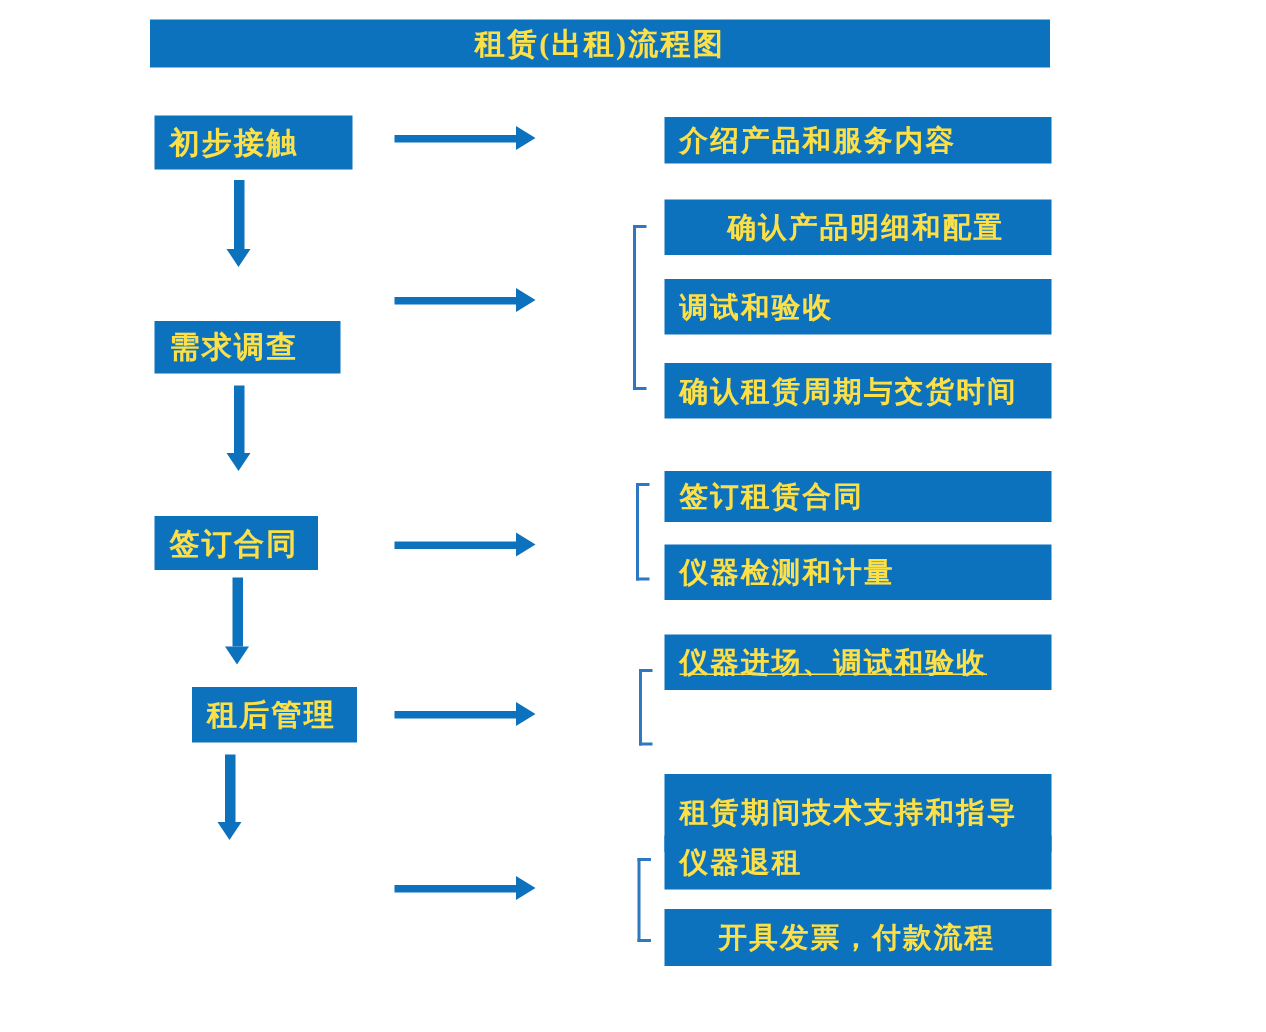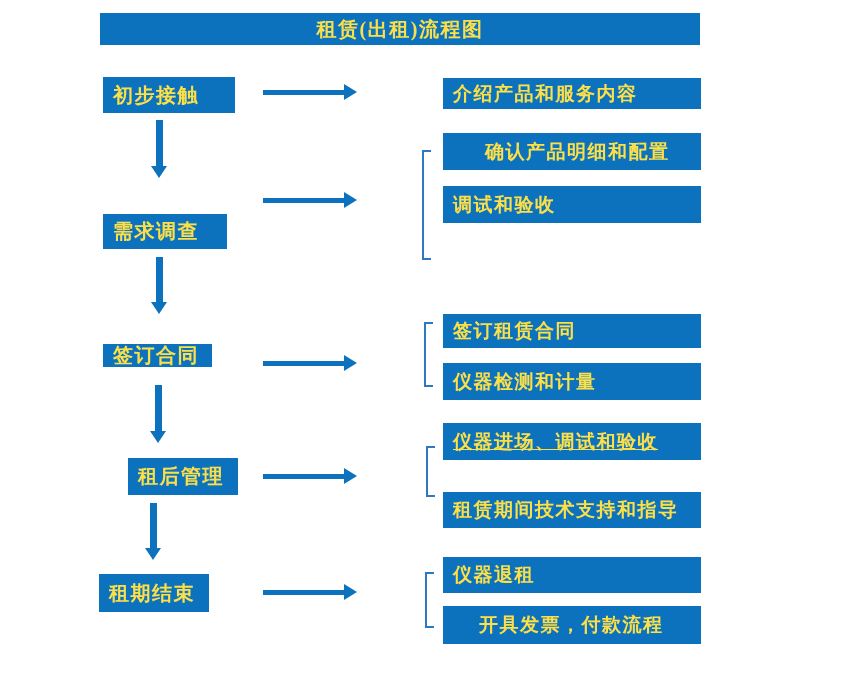--- a/index.html
+++ b/index.html
@@ -97,27 +97,30 @@
     <div class="shaft"></div>
     <div class="head"></div>
   </div>
   <div class="bracket" style="left:422px;top:150px;height:110px;"></div>
   <div class="bluebox detail-box" style="top:133px;height:37px;padding-left:42px;">
     <span>确认产品明细和配置</span>
   </div>
   <div class="bluebox detail-box" style="top:186px;height:37px;">
     <span>调试和验收</span>
   </div>
+  <div class="bluebox detail-box" style="top:242px;height:37px;">
+    <span>确认租赁周期与交货时间</span>
+  </div>
 
   <div class="v-arrow" style="left:151px;top:257px;height:57px;">
     <div class="shaft"></div>
     <div class="head"></div>
   </div>
 
-  <div class="bluebox step-box" style="left:103px;top:344px;width:109px;height:23px;">
+  <div class="bluebox step-box" style="left:103px;top:344px;width:109px;height:36px;">
     <span>签订合同</span>
   </div>
   <div class="h-arrow" style="left:263px;top:355px;">
     <div class="shaft"></div>
     <div class="head"></div>
   </div>
   <div class="bracket" style="left:424px;top:322px;height:65px;"></div>
   <div class="bluebox detail-box" style="top:314px;height:34px;">
     <span>签订租赁合同</span>
   </div>
@@ -134,32 +137,29 @@
     <span>租后管理</span>
   </div>
   <div class="h-arrow" style="left:263px;top:468px;">
     <div class="shaft"></div>
     <div class="head"></div>
   </div>
   <div class="bracket" style="left:426px;top:446px;height:51px;"></div>
   <div class="bluebox detail-box" style="top:423px;height:37px;text-decoration:underline;">
     <span>仪器进场、调试和验收</span>
   </div>
-  <div class="bluebox detail-box" style="top:492px;height:36px;">
+  <div class="bluebox detail-box" style="top:516px;height:52px;">
     <span>租赁期间技术支持和指导</span>
   </div>
 
   <div class="v-arrow" style="left:145px;top:503px;height:57px;">
     <div class="shaft"></div>
     <div class="head"></div>
   </div>
 
-  <div class="bluebox step-box" style="left:99px;top:574px;width:110px;height:38px;">
-    <span>租期结束</span>
-  </div>
   <div class="h-arrow" style="left:263px;top:584px;">
     <div class="shaft"></div>
     <div class="head"></div>
   </div>
   <div class="bracket" style="left:425px;top:572px;height:56px;"></div>
   <div class="bluebox detail-box" style="top:557px;height:36px;">
     <span>仪器退租</span>
   </div>
   <div class="bluebox detail-box" style="top:606px;height:38px;padding-left:36px;">
     <span>开具发票，付款流程</span>

